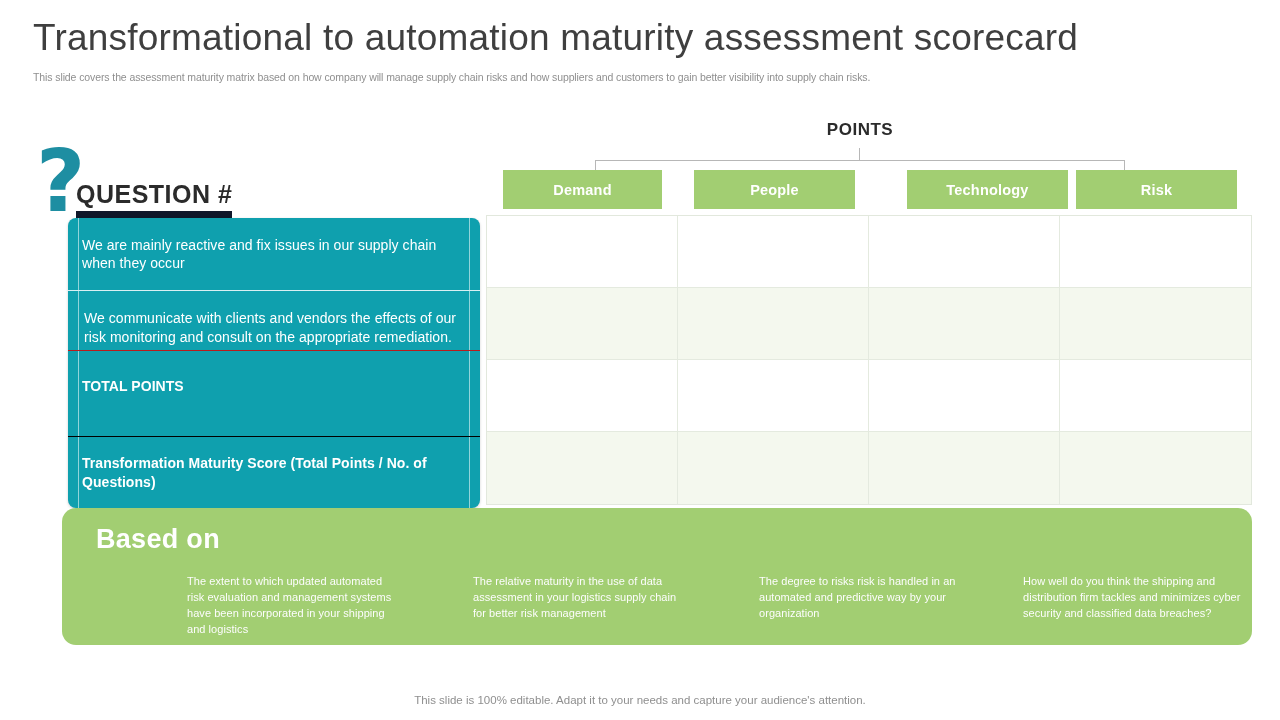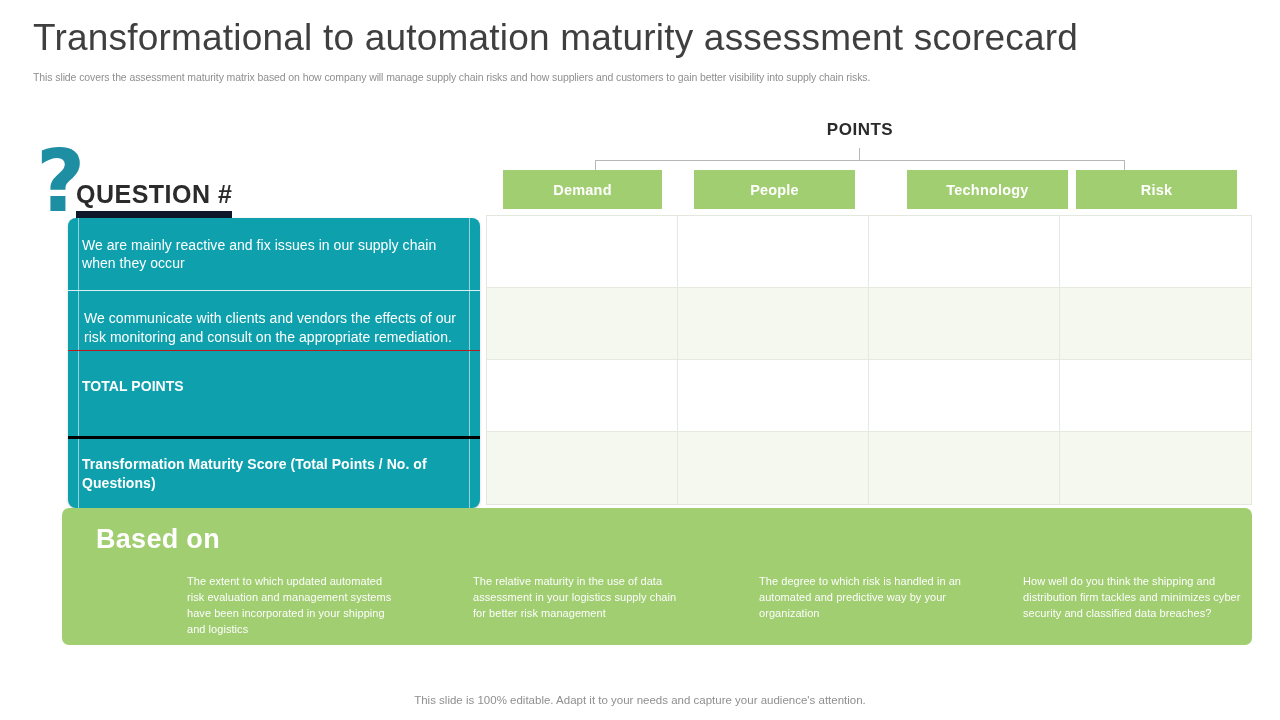--- a/index.html
+++ b/index.html
@@ -174,21 +174,21 @@
     line-height: 18.5px;
     letter-spacing: 0.05px;
   }
   .q-row .q-text.bold {
     font-weight: bold;
     font-size: 14px;
   }
   .q-row.r0 { top: 0px;   height: 72px; }
   .q-row.r1 { top: 72px;  height: 74px; border-top: 1px solid #d9f0f3; padding-left: 16px; }
   .q-row.r2 { top: 132px; height: 72px; border-top: 1px solid #b91c1c; }
-  .q-row.r3 { top: 218px; height: 72px; border-top: 3px solid #000000; }
+  .q-row.r3 { top: 218px; height: 72px; border-top: 1px solid #000000; }
   .q-inner-edge {
     position: absolute;
     left: 10px;
     top: 0;
     width: 1px;
     height: 100%;
     background: rgba(255,255,255,0.55);
   }
   .q-inner-edge.right { left: auto; right: 10px; }
 
@@ -216,21 +216,21 @@
   .grid .cell.plain { background: #ffffff; }
 
   
   .based-panel {
     position: absolute;
     left: 62px;
     top: 508px;
     width: 1190px;
     height: 137px;
     background: #a2ce72;
-    border-radius: 7px;
+    border-radius: 14px;
   }
   .based-title {
     position: absolute;
     left: 34px;
     top: 16px;
     font-size: 27px;
     font-weight: bold;
     color: #ffffff;
     letter-spacing: 0.3px;
   }
@@ -321,17 +321,17 @@
   <div class="cell shade last-row"></div>
   <div class="cell shade last-row"></div>
   <div class="cell shade last-row"></div>
   <div class="cell shade last-row last-col"></div>
 </div>
 
 <div class="based-panel">
   <div class="based-title">Based on</div>
   <div class="based-item b0">The extent to which updated automated risk evaluation and management systems have been incorporated in your shipping and logistics</div>
   <div class="based-item b1">The relative maturity in the use of data assessment in your logistics supply chain for better risk management</div>
-  <div class="based-item b2">The degree to which risk is handled in an automated and predictive way by your organization</div>
+  <div class="based-item b2">The degree to risks risk is handled in an automated and predictive way by your organization</div>
   <div class="based-item b3">How well do you think the shipping and distribution firm tackles and minimizes cyber security and classified data breaches?</div>
 </div>
 
 <div class="footer-note">This slide is 100% editable. Adapt it to your needs and capture your audience's attention.</div>
 
 </body></html>

